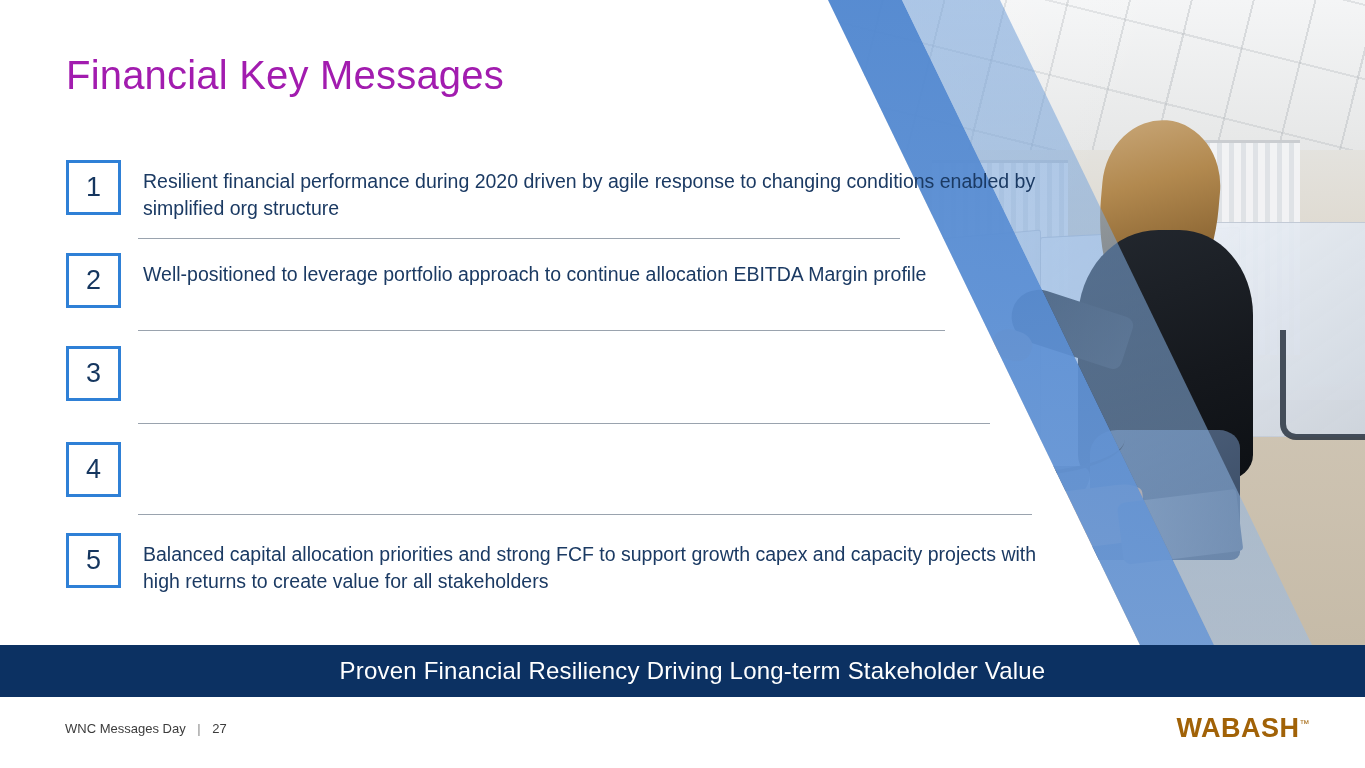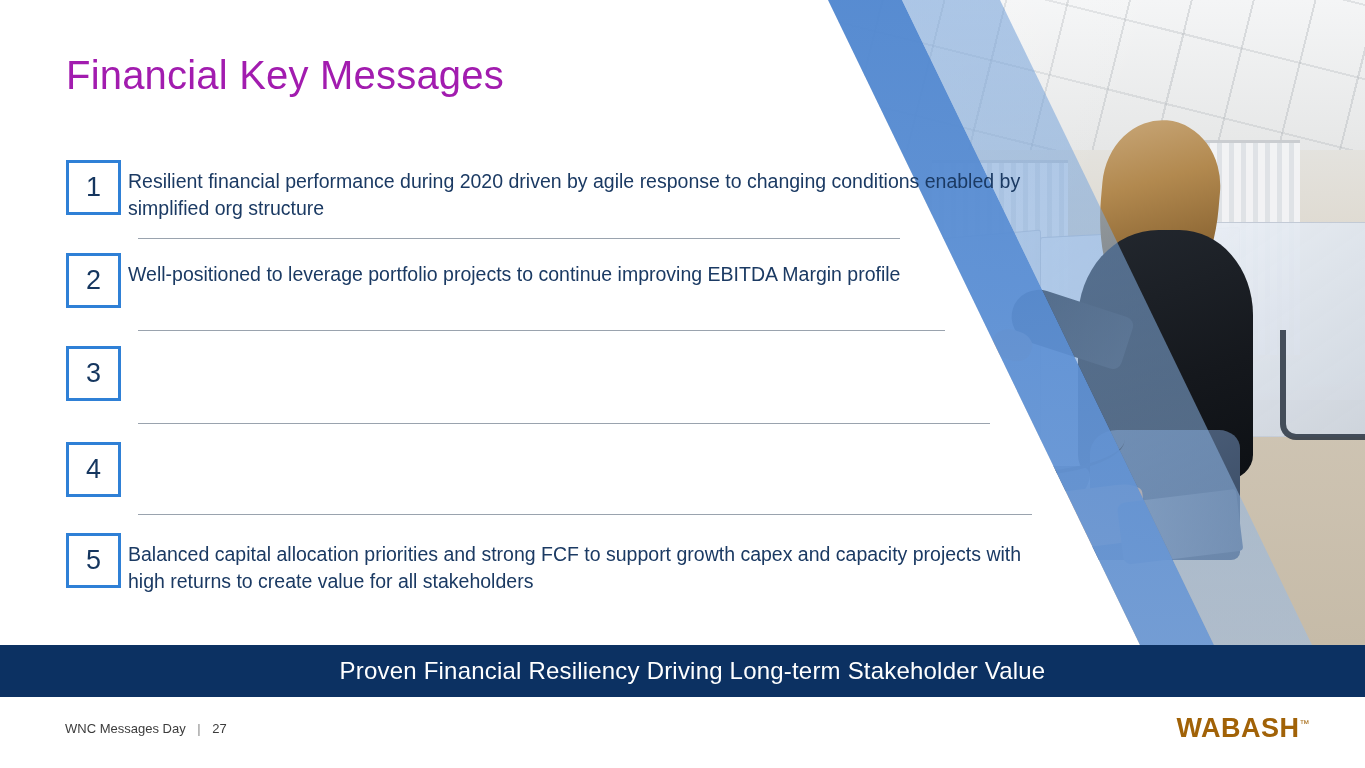--- a/index.html
+++ b/index.html
@@ -211,21 +211,21 @@
     flex:0 0 auto;
     width:55px; height:55px;
     margin-left:66px;
     border:3px solid #2f80d6;
     display:flex; align-items:center; justify-content:center;
     font-size:27px;
     color:#15365f;
     background:#ffffff;
   }
   .msg-text {
-    margin-left:7px;
+    margin-left:22px;
     padding-top:8px;
     font-size:19.5px;
     line-height:27px;
     color:#1b3a63;
     max-width:900px;
   }
   .divider {
     position:absolute;
     left:138px;
     height:1px;
@@ -320,21 +320,21 @@
   <div class="messages">
 
     <div class="msg" style="height:78px;">
       <div class="numbox">1</div>
       <div class="msg-text">Resilient financial performance during 2020 driven by agile response to changing conditions enabled by simplified org structure</div>
       <div class="divider" style="top:78px; width:762px;"></div>
     </div>
 
     <div class="msg" style="height:93px; padding-top:15px;">
       <div class="numbox">2</div>
-      <div class="msg-text">Well-positioned to leverage portfolio projects to continue improving EBITDA Margin profile</div>
+      <div class="msg-text">Well-positioned to leverage portfolio approach to continue allocation EBITDA Margin profile</div>
       <div class="divider" style="top:92px; width:807px;"></div>
     </div>
 
     <div class="msg" style="height:93px; padding-top:15px;">
       <div class="numbox">3</div>
       <div class="divider" style="top:92px; width:852px;"></div>
     </div>
 
     <div class="msg" style="height:93px; padding-top:18px;">
       <div class="numbox">4</div>

